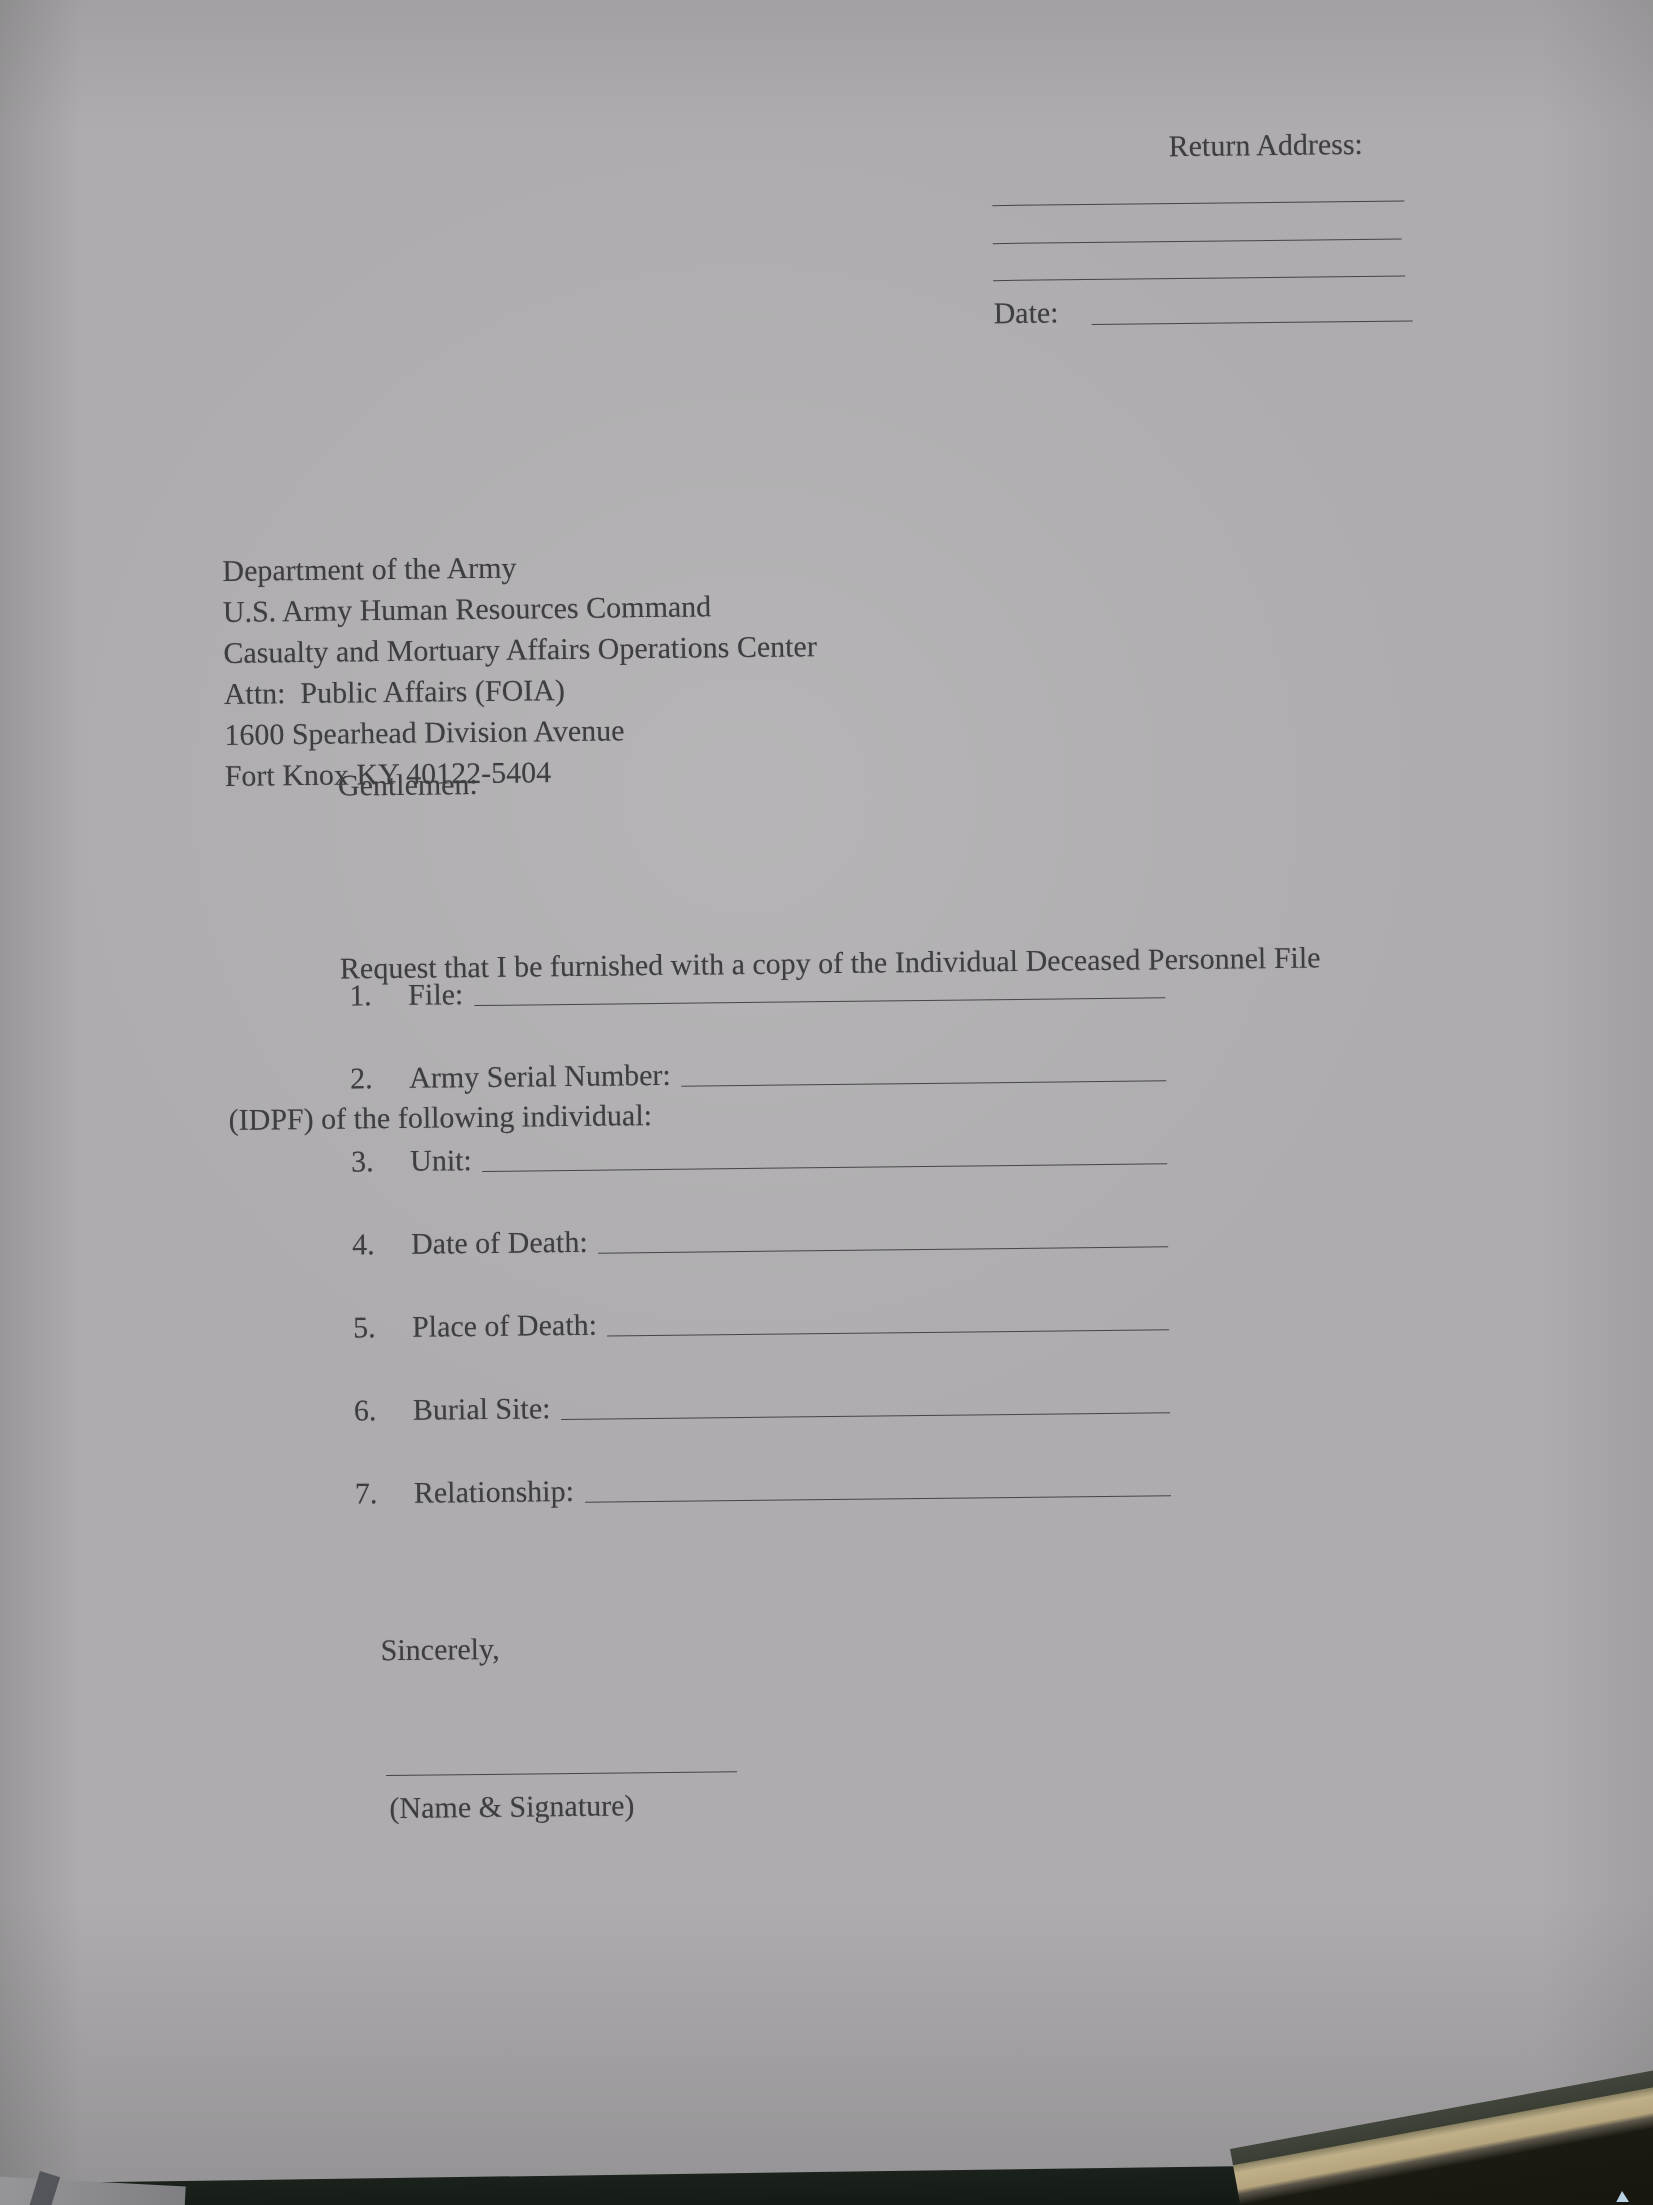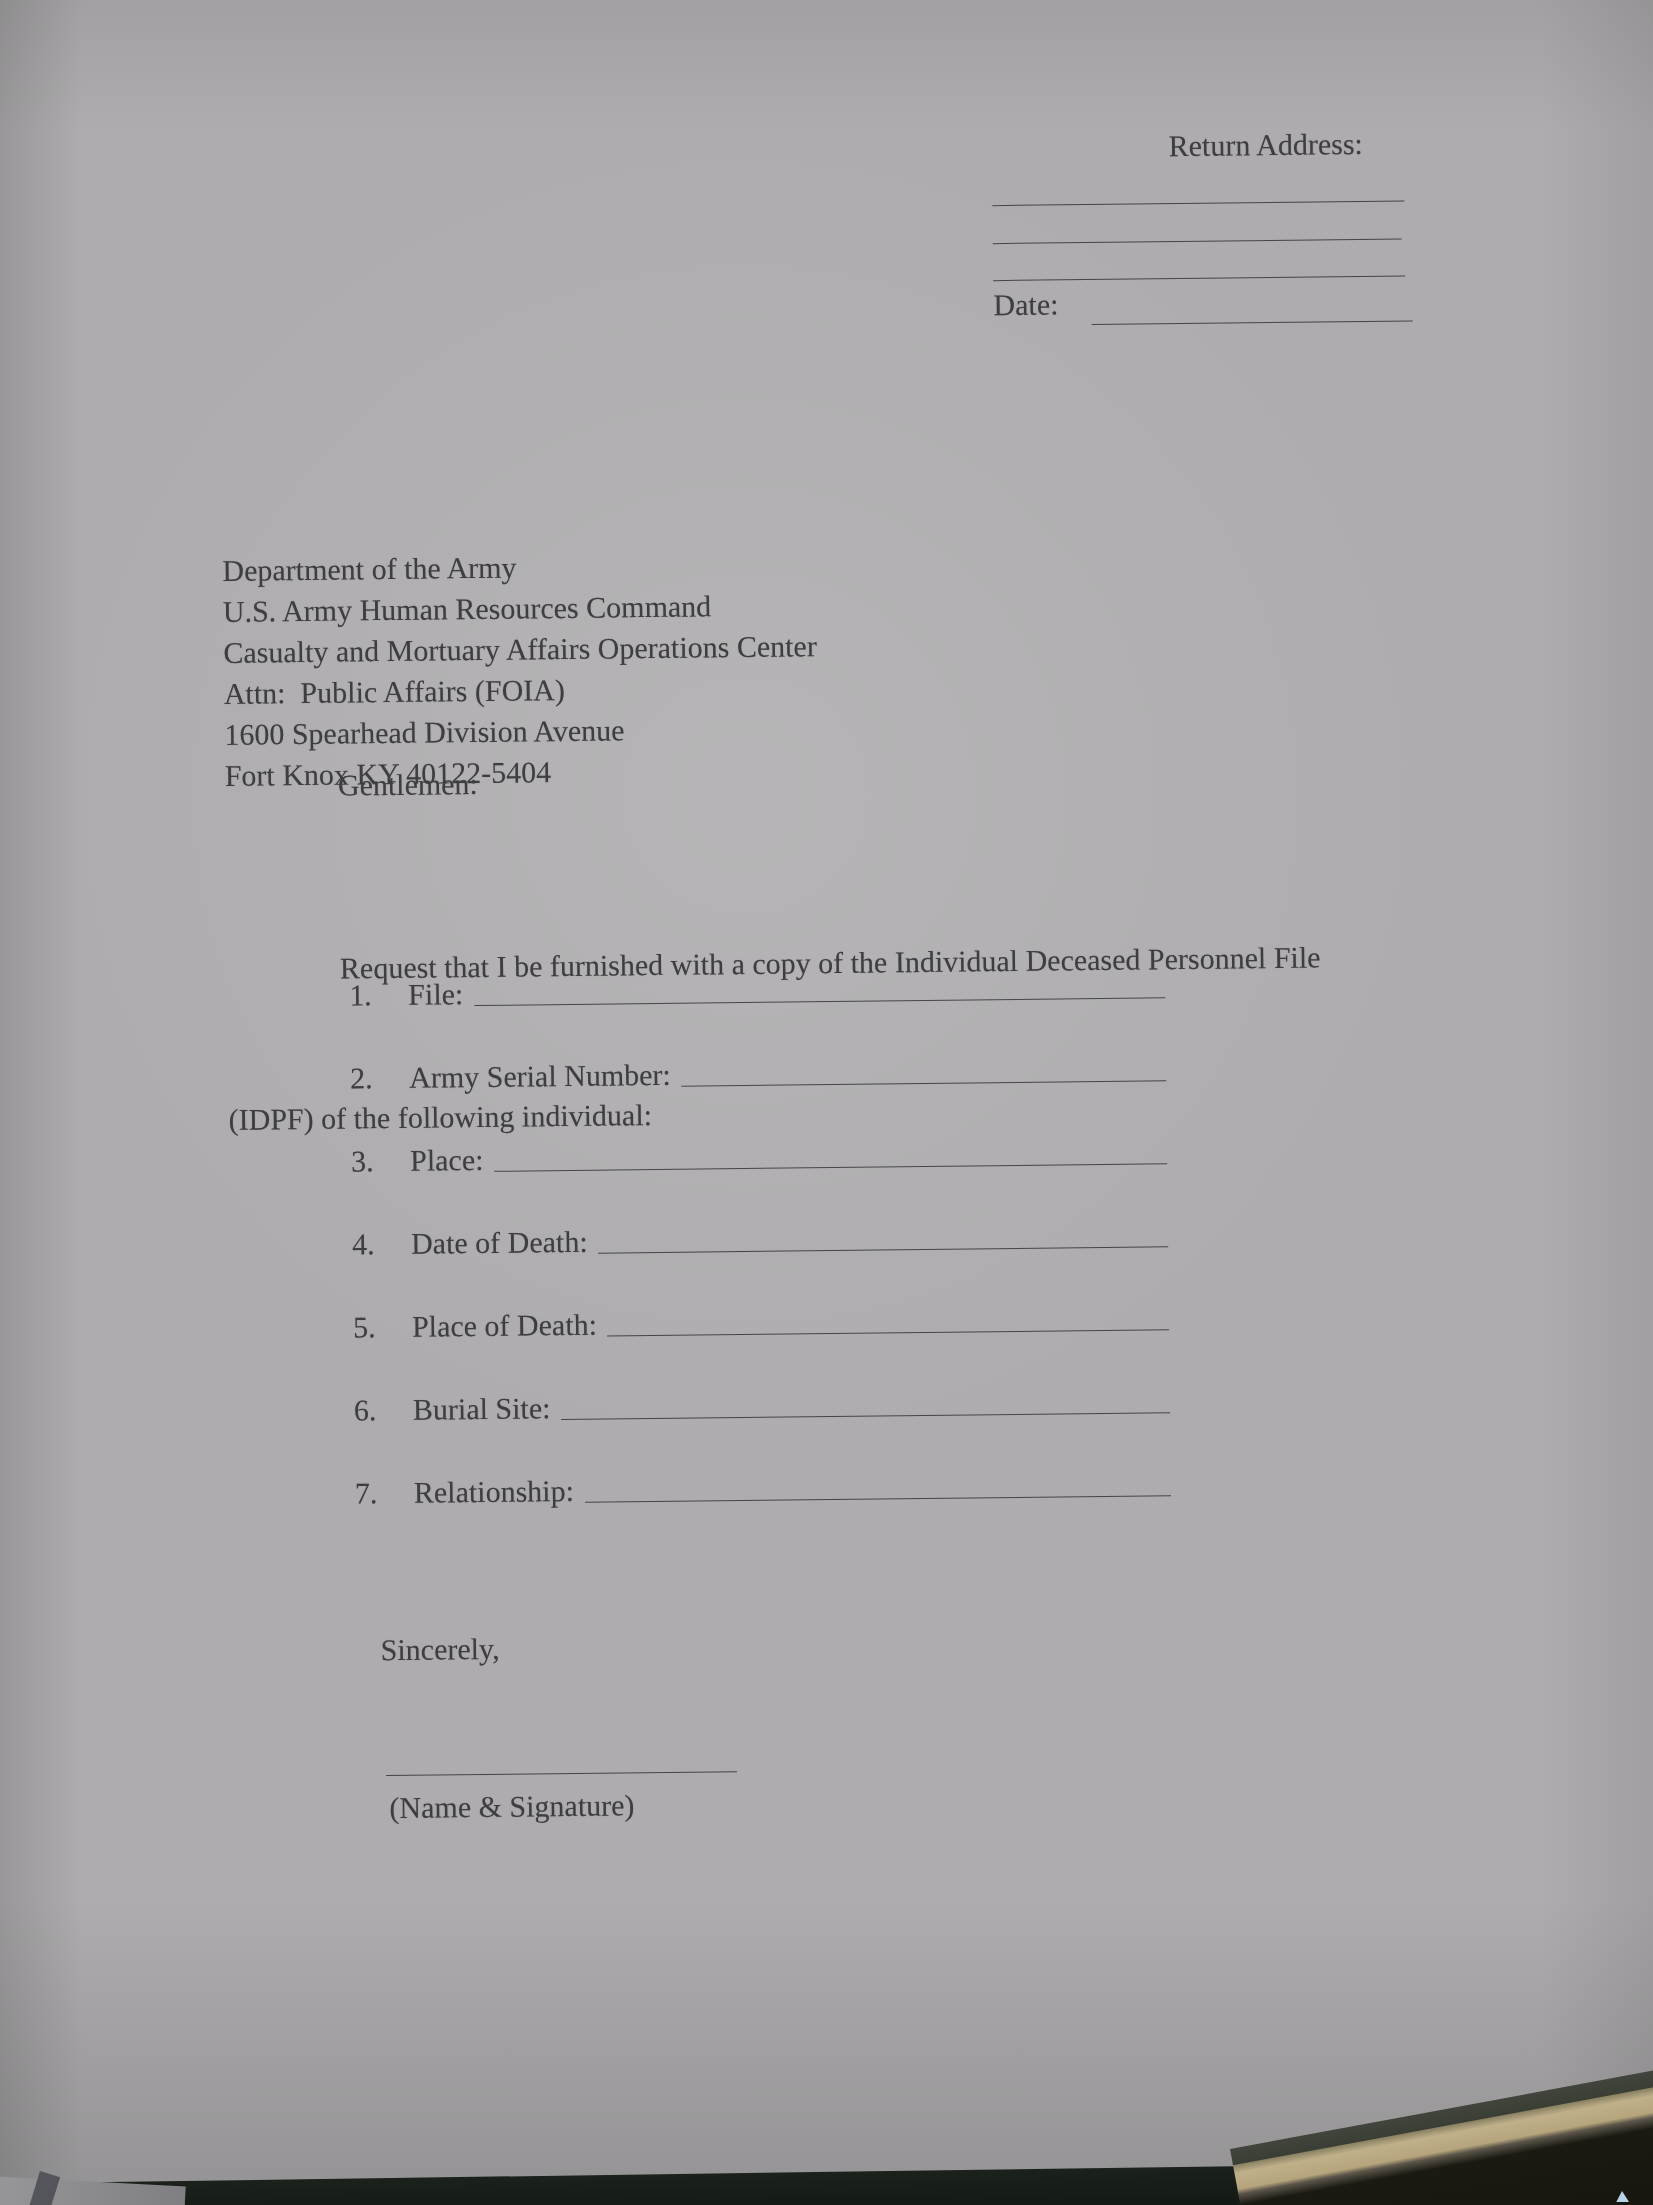--- a/index.html
+++ b/index.html
@@ -20,21 +20,21 @@
     transform-origin:827px 0px;
   }
   .txt { position:absolute; white-space:pre-wrap; text-shadow:0 0 1px rgba(62,61,66,0.35); }
   .rule { position:absolute; height:0; border-bottom:1.9px solid rgba(46,45,50,0.82); }
 
   
   .return-label { left:1167px; top:133px; }
   .ra-line1 { left:990px; top:207px; width:412px; }
   .ra-line2 { left:990px; top:245px; width:409px; }
   .ra-line3 { left:990px; top:282px; width:412px; }
-  .date-label { left:990px; top:290px; }
+  .date-label { left:990px; top:298px; }
   .date-line { left:1088px; top:327px; width:321px; }
 
   
   .recipient { left:216px; top:420px; line-height:41px; }
 
   
   .salutation { left:329px; top:763px; }
   .body-par { left:216px; top:838px; width:1383px; line-height:50px; }
   .body-par .indent { padding-left:113px; }
 
@@ -111,21 +111,21 @@
         <span class="lbl">File:</span>
         <span class="fill-line"></span>
       </div>
         <div class="field-row" style="top: 1056px;">
         <span class="num">2.</span>
         <span class="lbl">Army Serial Number:</span>
         <span class="fill-line"></span>
       </div>
         <div class="field-row" style="top: 1139px;">
         <span class="num">3.</span>
-        <span class="lbl">Place:</span>
+        <span class="lbl">Unit:</span>
         <span class="fill-line"></span>
       </div>
         <div class="field-row" style="top: 1222px;">
         <span class="num">4.</span>
         <span class="lbl">Date of Death:</span>
         <span class="fill-line"></span>
       </div>
         <div class="field-row" style="top: 1305px;">
         <span class="num">5.</span>
         <span class="lbl">Place of Death:</span>

